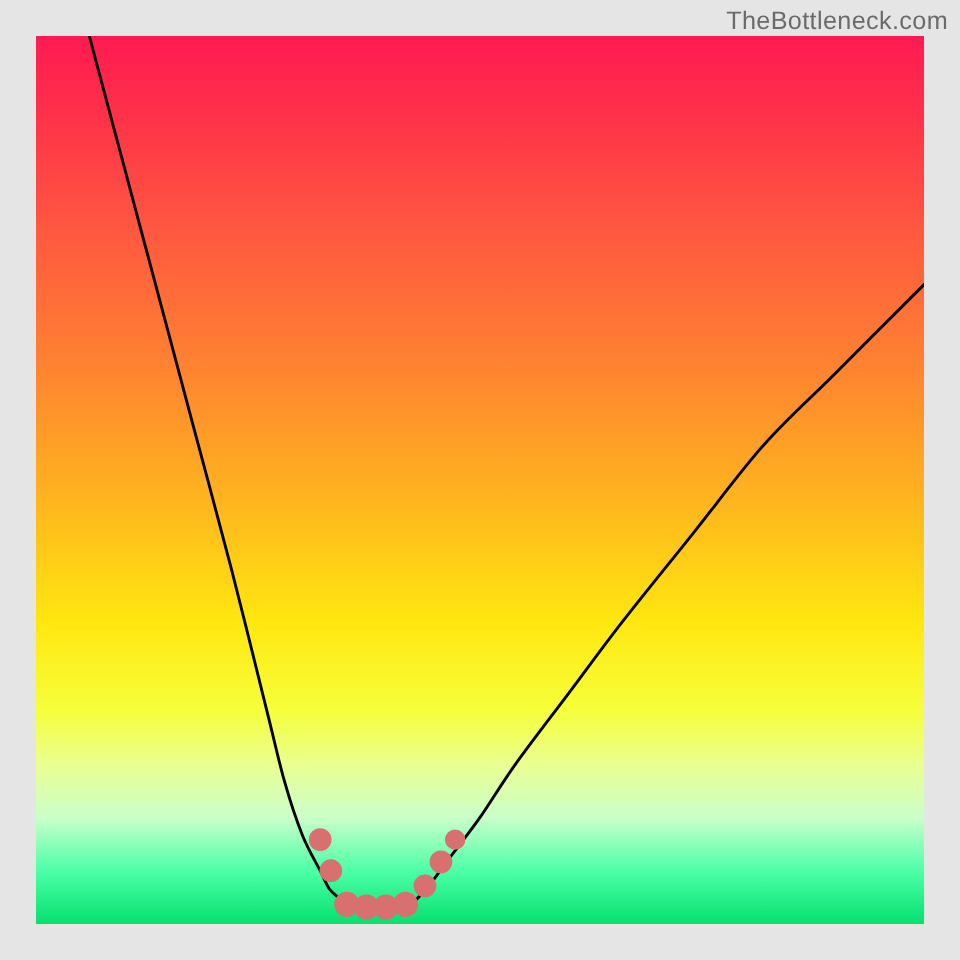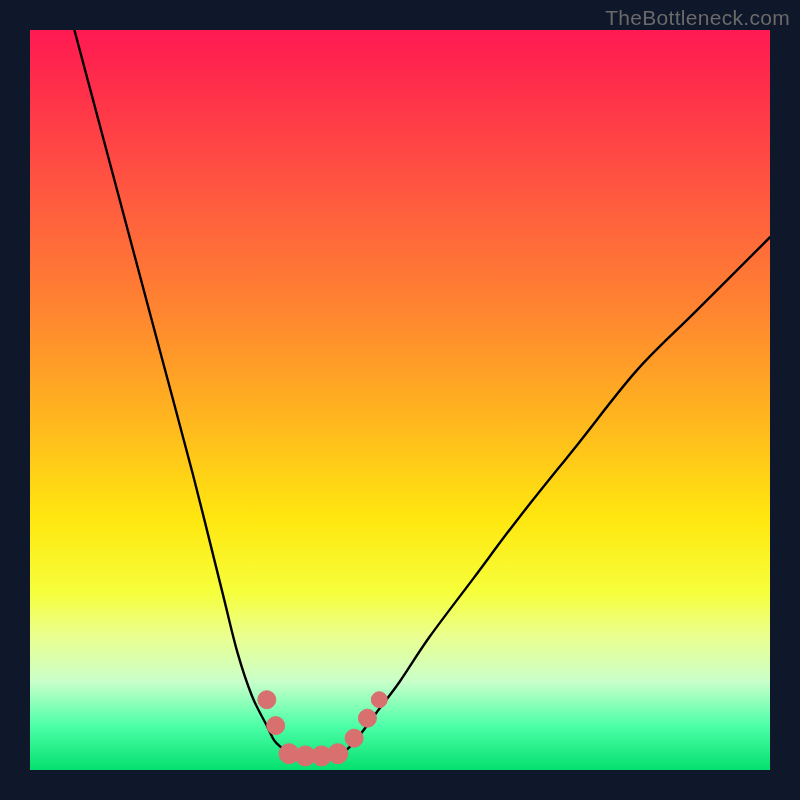--- a/index.html
+++ b/index.html
@@ -10,21 +10,21 @@
     background: #000;
     overflow: hidden;
     font-family: Arial, Helvetica, sans-serif;
   }
   .frame {
     position: absolute;
     top: 0;
     left: 0;
     width: 800px;
     height: 800px;
-    background: #0f172a;
+    background: #e5e5e5;
   }
   .plot-area {
     position: absolute;
     top: 30px;
     left: 30px;
     width: 740px;
     height: 740px;
     background: linear-gradient(to bottom,
       #ff1a52 0%,
       #ff2f4a 8%,

